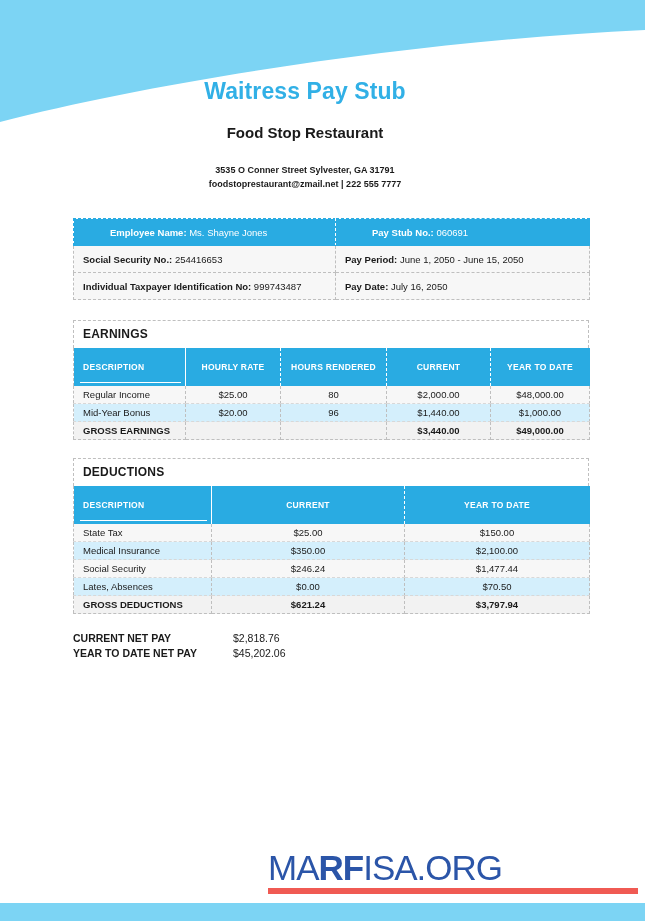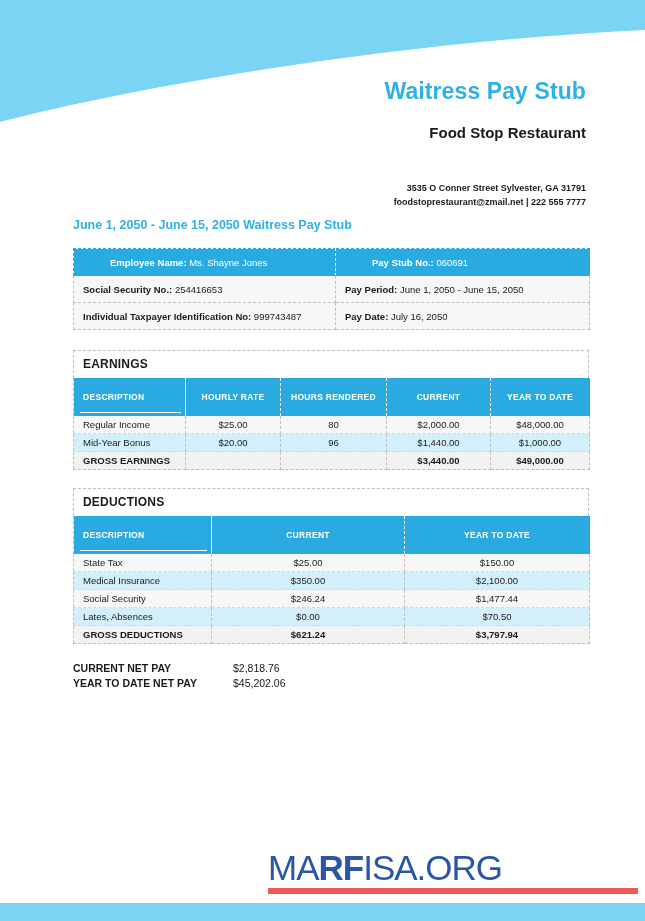--- a/index.html
+++ b/index.html
@@ -44,21 +44,22 @@
     height: 6px;
     background: #F05A53;
   }
 
   
   .header {
     position: absolute;
     top: 78px;
     left: 0;
     width: 586px;
-    text-align: right;
+    text-align: center;
+    padding-left: 12px;
   }
   .doc-title {
     font-size: 23px;
     font-weight: bold;
     color: #31B0E6;
     letter-spacing: 0.1px;
     margin: 0;
   }
   .company-name {
     font-size: 15px;
@@ -66,21 +67,21 @@
     color: #1A1A1A;
     margin: 19px 0 0 0;
   }
   .addr-line {
     font-size: 9px;
     font-weight: bold;
     color: #1A1A1A;
     margin: 0;
     line-height: 14px;
   }
-  .addr-block { margin-top: 40px; }
+  .addr-block { margin-top: 22px; }
 
   
   .sheet {
     position: absolute;
     top: 218px;
     left: 73px;
     width: 516px;
   }
 
   .period-heading {
@@ -233,21 +234,20 @@
   <h1 class="doc-title">Waitress Pay Stub</h1>
   <div class="company-name">Food Stop Restaurant</div>
   <div class="addr-block">
     <p class="addr-line">3535 O Conner Street Sylvester, GA 31791</p>
     <p class="addr-line">foodstoprestaurant@zmail.net | 222 555 7777</p>
   </div>
 </div>
 
 <div class="sheet">
 
-  <div class="period-heading">June 1, 2050 - June 15, 2050 Waitress Pay Stub</div>
 
   <table class="info-table">
     <colgroup>
         <col style="width:262px">
         <col style="width:254px">
       </colgroup>
     <tbody>
       <tr>
         <td>
           <span class="lab">Employee Name:</span>

